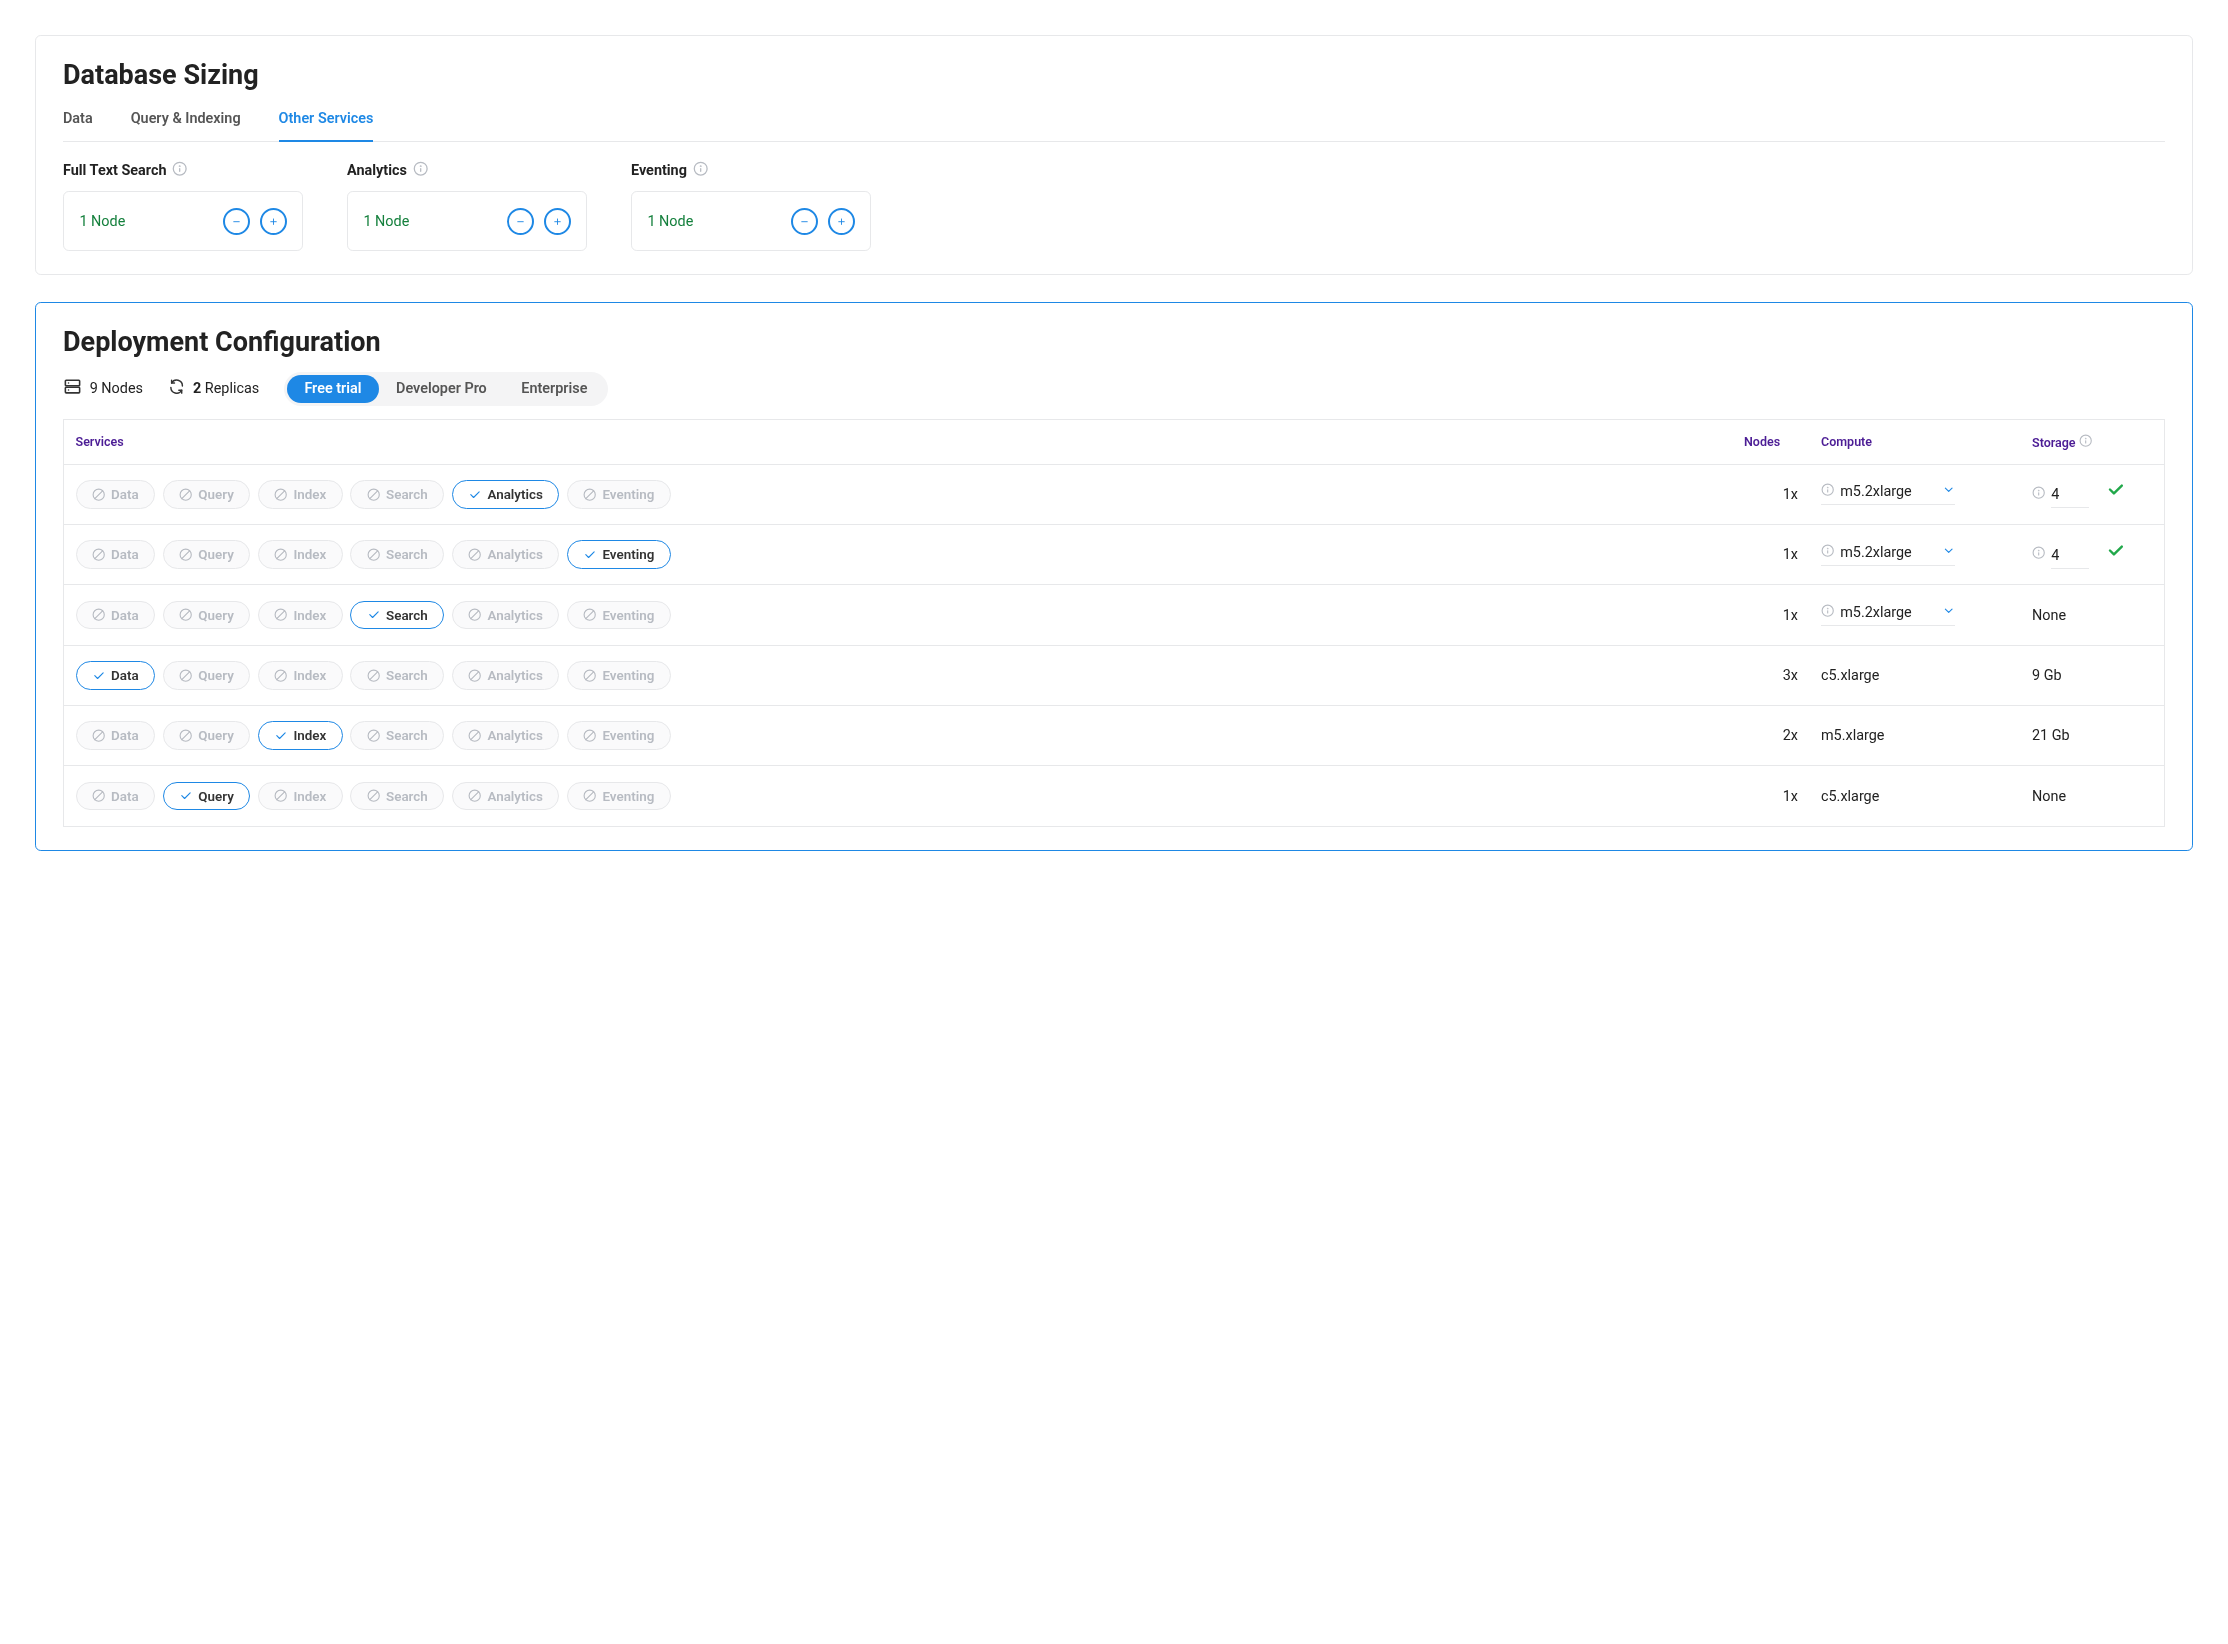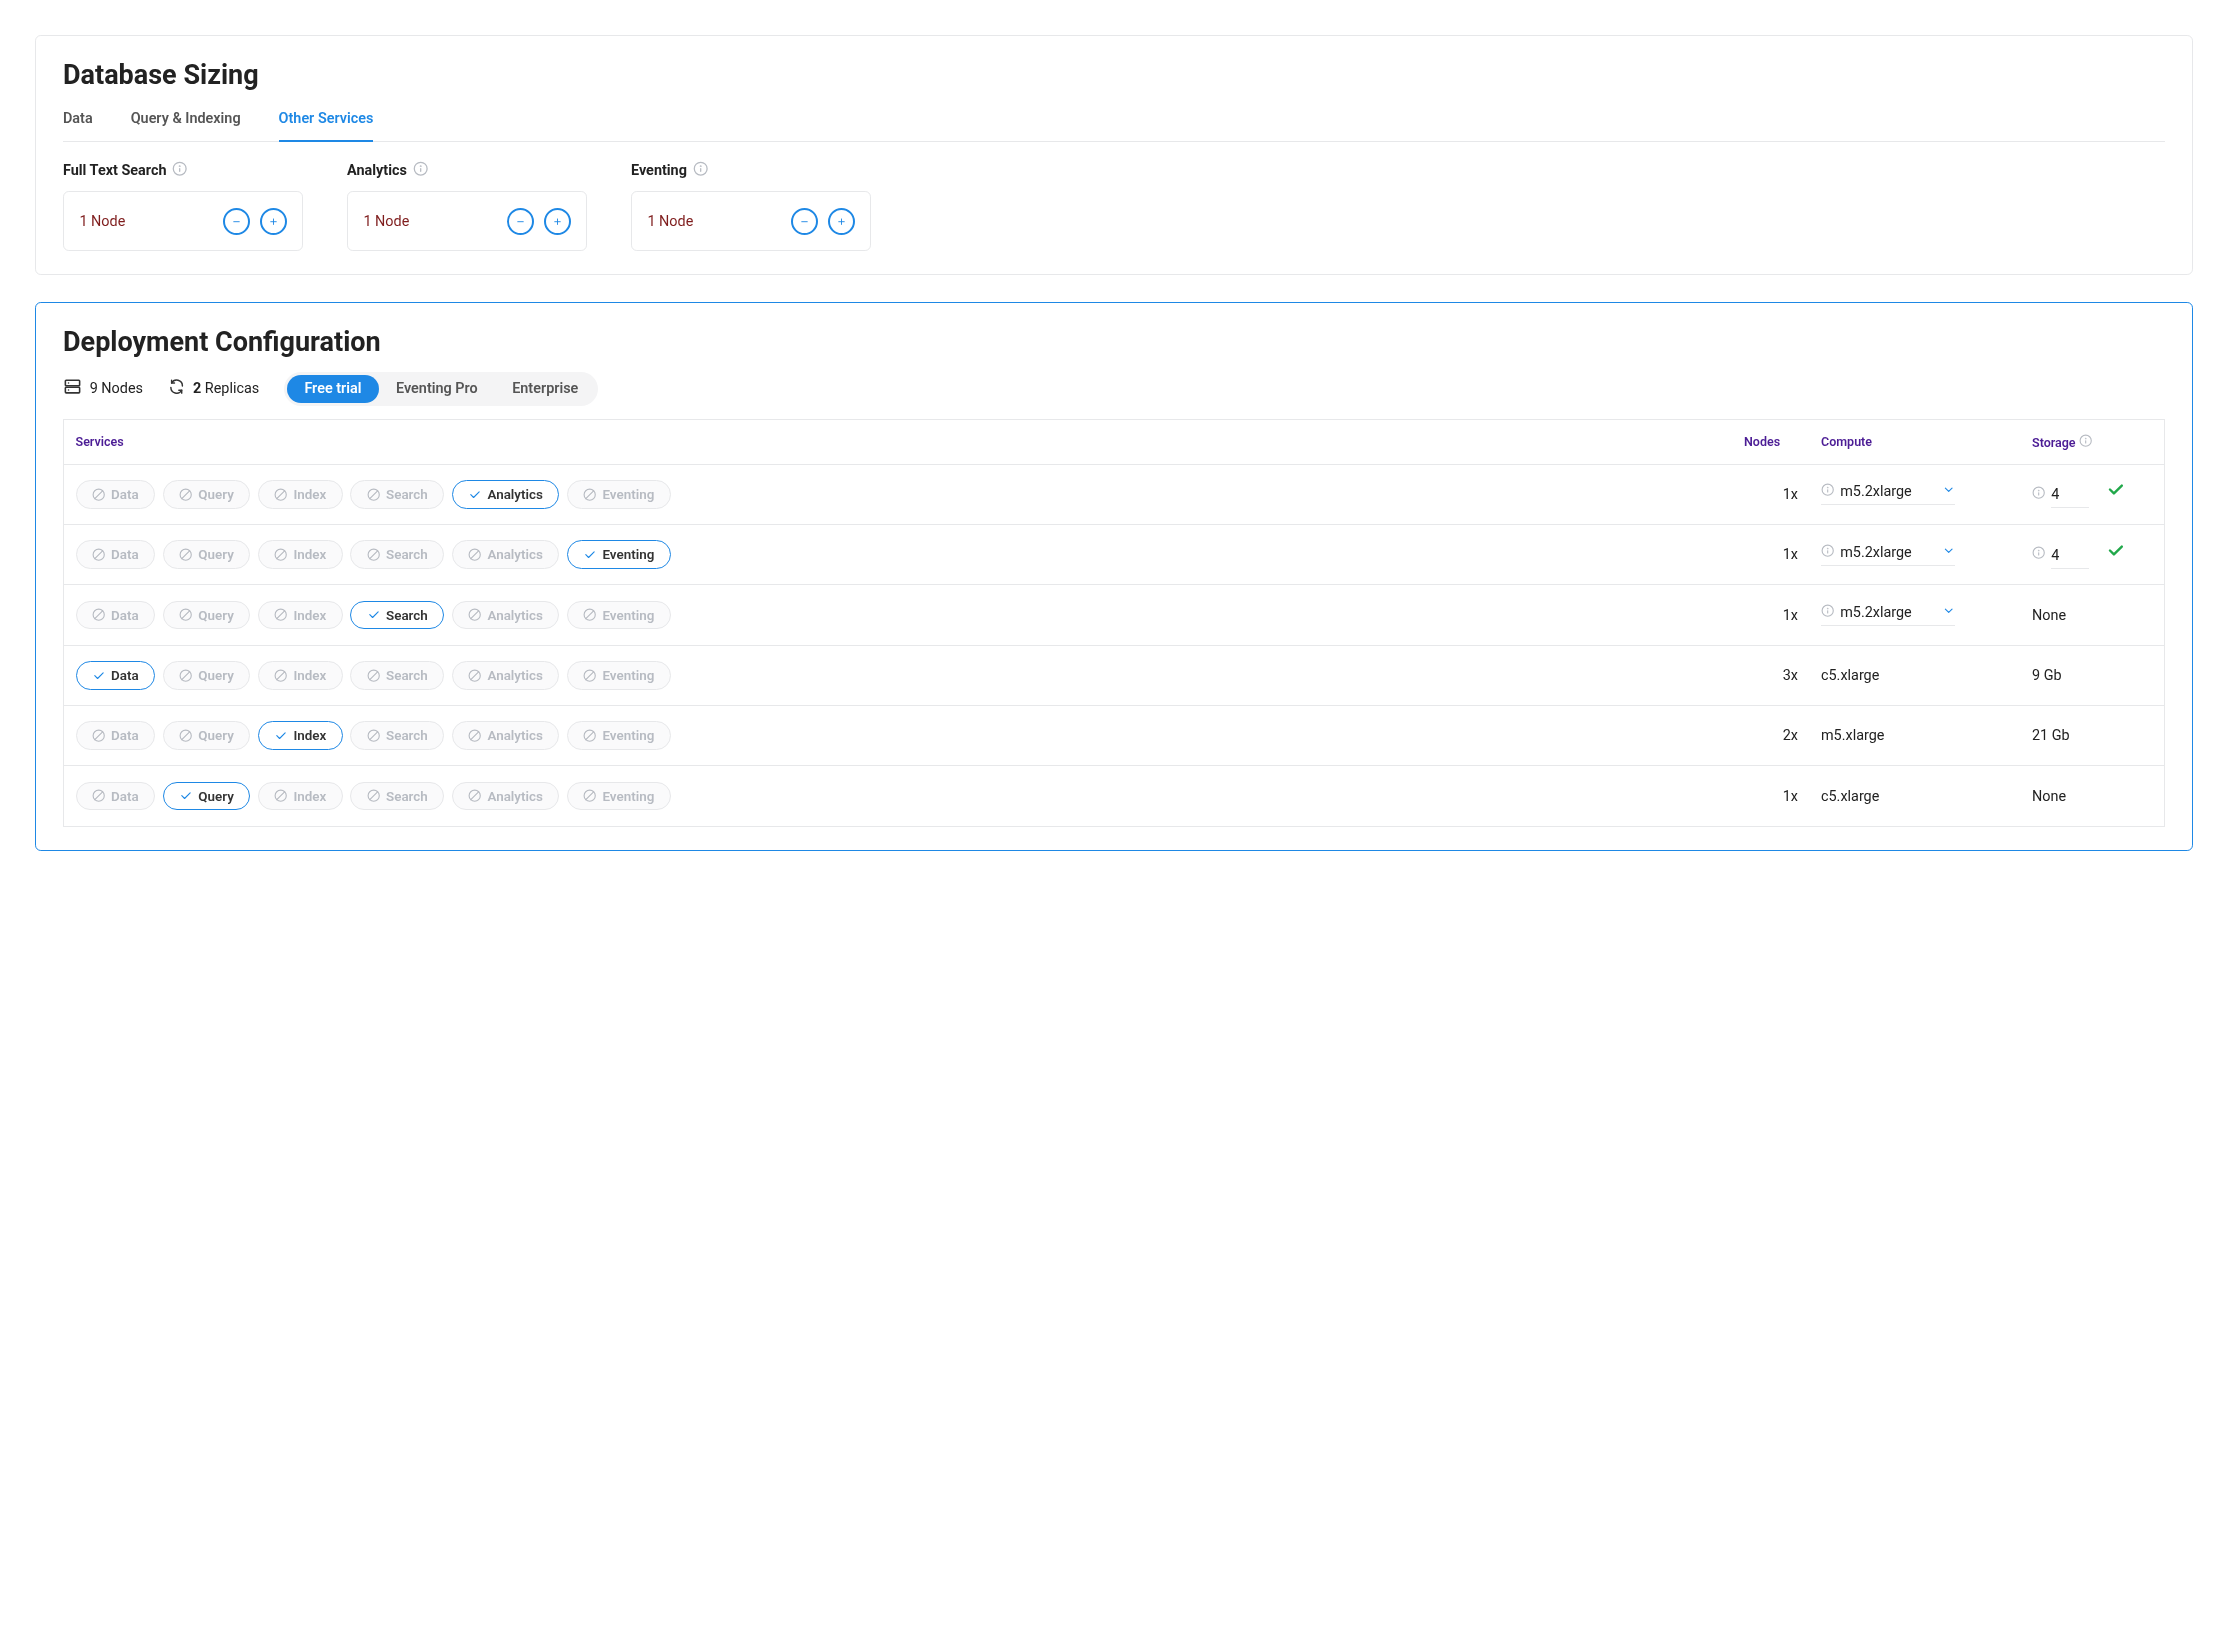--- a/index.html
+++ b/index.html
@@ -74,21 +74,21 @@
     align-items: center;
     gap: 5.8px;
   }
   .stepper {
     border: 1px solid var(--gray-border);
     border-radius: 5.8px;
     padding: 15.4px 15.4px;
     display: flex;
     align-items: center;
     justify-content: space-between;
-    color: #7f1d1d;
+    color: #15803d;
   }
   .stepper-controls { display: flex; gap: 9.6px; }
   .circ-btn {
     width: 27px; height: 27px;
     border: 2.4px solid var(--blue);
     border-radius: 50%;
     color: var(--blue);
     background: transparent;
     display: inline-flex;
     align-items: center;
@@ -325,21 +325,21 @@
     </span>
     <span class="summary-item">
       <span><svg class="icon" style="width:17.3px;height:17.3px;" viewBox="0 0 18 18" width="17.3" height="17.3">
             <use href="#i-refresh"></use>
           </svg></span>
       <span><strong>2</strong>
             <span>Replicas</span></span>
     </span>
     <span class="seg-control" id="plan-selector">
         <div class="seg active">Free trial</div>
-        <div class="seg">Eventing Pro</div>
+        <div class="seg">Developer Pro</div>
         <div class="seg">Enterprise</div>
       </span>
   </div>
 
   <table class="deploy">
     <thead>
       <tr>
         <th>Services</th>
         <th class="nodes-col" style="width:77px">Nodes</th>
         <th style="width:211px">Compute</th>

